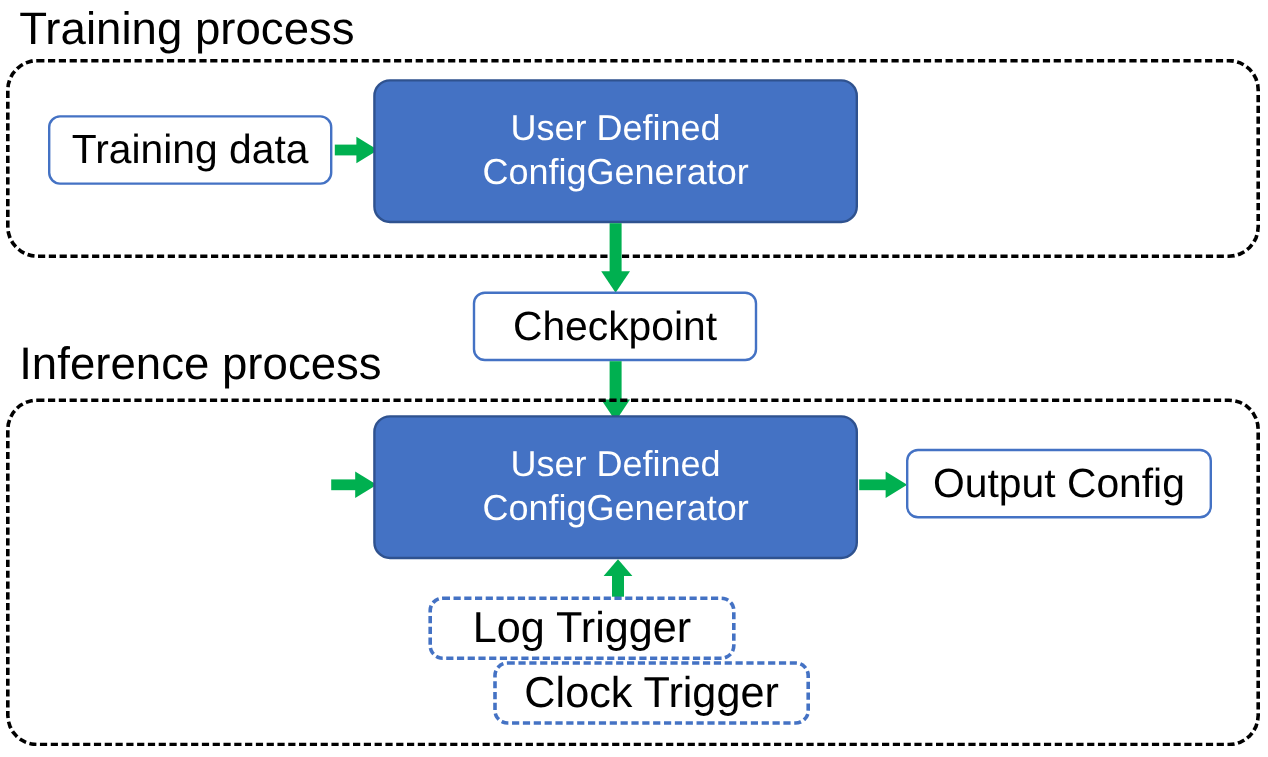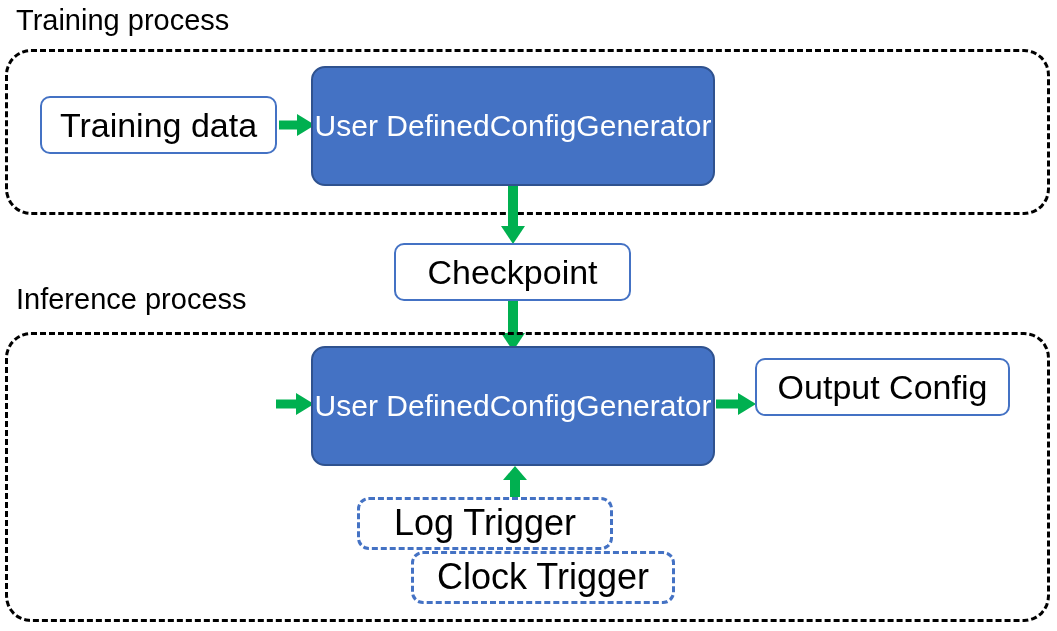--- a/index.html
+++ b/index.html
@@ -21,21 +21,21 @@
     position: absolute;
     border: 3px dashed #000000;
     border-radius: 26px;
     box-sizing: border-box;
     background: transparent;
   }
 
   
   .section-caption {
     position: absolute;
-    font-size: 29px;
+    font-size: 38px;
     line-height: 1;
     color: #000000;
     white-space: nowrap;
   }
 
   
   .node {
     position: absolute;
     box-sizing: border-box;
     display: flex;
@@ -49,21 +49,21 @@
     line-height: 1.08;
     text-align: center;
     white-space: nowrap;
   }
 
   
   .node-primary {
     position: absolute;
     box-sizing: border-box;
     display: flex;
-    flex-direction: row;
+    flex-direction: column;
     align-items: center;
     justify-content: center;
     background: #4472C4;
     border: 2px solid #2F528F;
     border-radius: 14px;
     color: #ffffff;
     font-size: 30px;
     line-height: 1.2;
     text-align: center;
     white-space: nowrap;
@@ -143,21 +143,21 @@
   <div class="node-primary" style="left:311px; top:346px; width:404px; height:120px;">
     <span class="line">User Defined</span>
     <span class="line">ConfigGenerator</span>
   </div>
 
   <svg class="arrow" style="left:716px; top:387px; width:40px; height:34px;" viewBox="0 0 40 34">
     <line x1="0" y1="17" x2="25" y2="17" stroke="#00B050" stroke-width="9"></line>
     <polygon points="22,6 40,17 22,28" fill="#00B050"></polygon>
   </svg>
 
-  <div class="node" style="left:755px; top:358px; width:255px; height:58px;">
+  <div class="node" style="left:755px; top:374px; width:255px; height:58px;">
     <span>Output Config</span>
   </div>
 
   <svg class="arrow" style="left:500px; top:466px; width:30px; height:34px;" viewBox="0 0 30 34">
     <line x1="15" y1="34" x2="15" y2="12" stroke="#00B050" stroke-width="10"></line>
     <polygon points="3,14 27,14 15,0" fill="#00B050"></polygon>
   </svg>
 
   <div class="node-trigger" style="left:357px; top:497px; width:256px; height:53px; z-index:1;">
     <span>Log Trigger</span>

